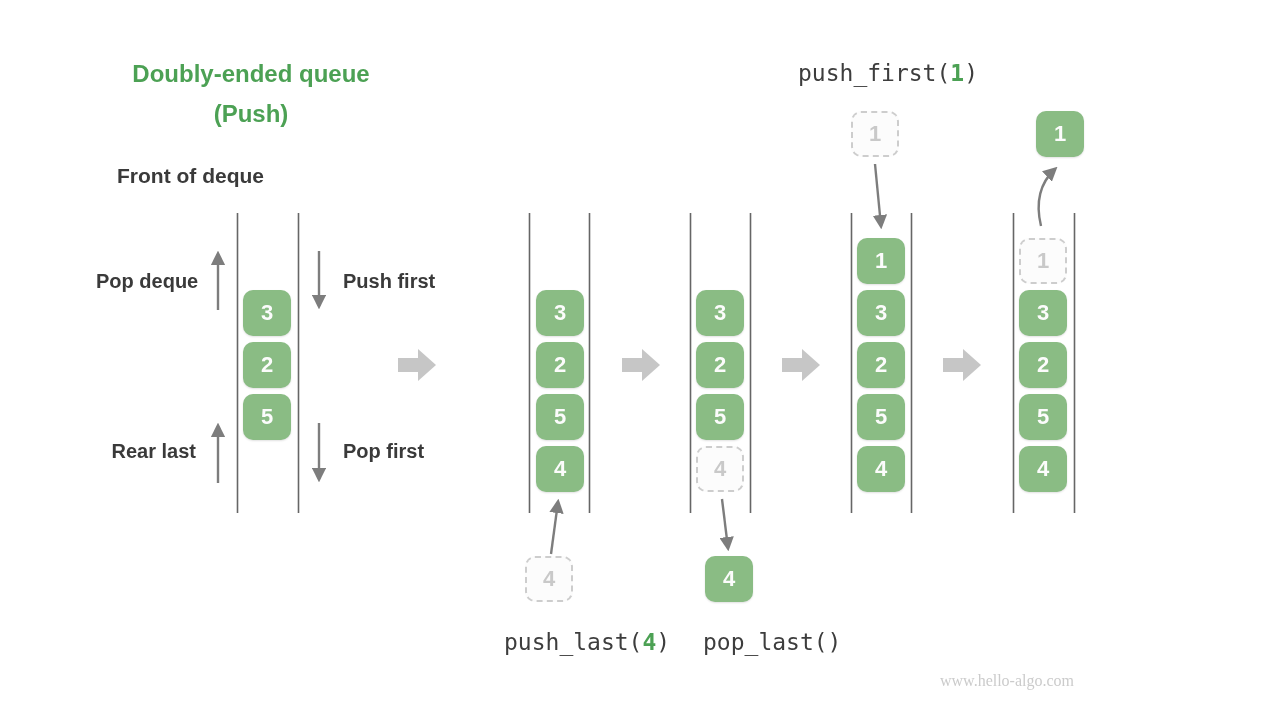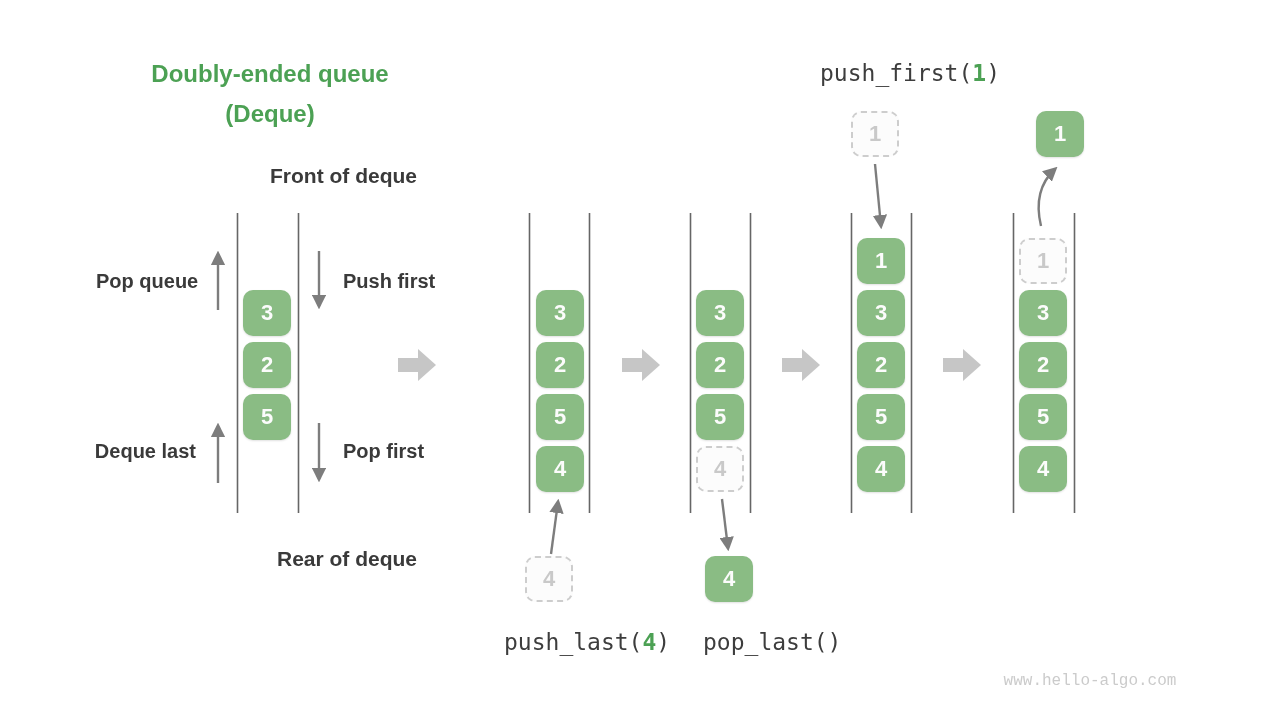--- a/index.html
+++ b/index.html
@@ -1,38 +1,38 @@
 <!DOCTYPE html>
 <html><head>
 <meta charset="utf-8">
 <style>
   html,body{margin:0;padding:0;background:#fff;}
   .canvas{position:relative;width:1280px;height:720px;background:#ffffff;
           font-family:"Liberation Sans",sans-serif;overflow:hidden;}
   .svg-layer{position:absolute;left:0;top:0;width:1280px;height:720px;}
 
-  .title-line{position:absolute;left:120px;width:300px;text-align:center;
+  .title-line{position:absolute;left:101px;width:300px;text-align:center;
               font-size:24px;font-weight:bold;color:#4ca154;}
-  .big-label{position:absolute;left:117px;width:300px;text-align:right;
+  .big-label{position:absolute;left:117px;width:300px;text-align:left;
              font-size:21px;font-weight:bold;color:#3a3a3a;}
   .side-label{position:absolute;font-size:20px;font-weight:bold;color:#3a3a3a;white-space:nowrap;text-align:center;}
   .ra{text-align:right;}
 
   .cell{position:absolute;width:48px;height:46px;border-radius:10px;
         background:#8abc84;color:#fcfcfc;font-size:22px;font-weight:bold;
         display:flex;align-items:center;justify-content:center;
         box-shadow:0 1px 2px rgba(0,0,0,0.12);box-sizing:border-box;}
   .ghost{background:#fcfcfc;border:2px dashed #cdcdcd;color:#c9c9c9;box-shadow:none;}
 
   .mono{position:absolute;font-family:"DejaVu Sans Mono",monospace;
         font-size:23px;color:#3d3d3d;white-space:pre;}
   .mono .arg{color:#4ca154;font-weight:bold;}
 
-  .watermark{position:absolute;left:940px;top:672px;width:300px;text-align:center;
-             font-family:Liberation Mono, monospace;font-size:16px;color:#cbcbcb;}
+  .watermark{position:absolute;left:940px;top:672px;width:300px;text-align:left;
+             font-family:Liberation Serif, serif;font-size:16px;color:#cbcbcb;}
 </style>
 </head>
 <body>
 
 <div class="canvas">
 
   <svg class="svg-layer" width="1280" height="720" viewBox="0 0 1280 720">
     <defs>
       <marker id="ah" markerWidth="6" markerHeight="6" refX="4.6" refY="3" orient="auto">
         <path d="M0,0 L6,3 L0,6 Z" fill="#7d7d7d"></path>
@@ -65,28 +65,27 @@
 
     <g fill="#c6c6c6" stroke="none">
       <path d="M398,358 h20 v-9 l18,16 l-18,16 v-9 h-20 z"></path>
       <path d="M622,358 h20 v-9 l18,16 l-18,16 v-9 h-20 z"></path>
       <path d="M782,358 h20 v-9 l18,16 l-18,16 v-9 h-20 z"></path>
       <path d="M943,358 h20 v-9 l18,16 l-18,16 v-9 h-20 z"></path>
     </g>
   </svg>
 
   <div class="title-line" style="top:60px">Doubly-ended queue</div>
-  <div class="title-line" style="top:100px">(Deque)</div>
+  <div class="title-line" style="top:100px">(Push)</div>
 
   <div class="big-label" style="top:164px">Front of deque</div>
-  <div class="big-label" style="top:547px">Rear of deque</div>
 
-  <div class="side-label ra" style="left:96px;top:270px;width:100px">Pop queue</div>
+  <div class="side-label ra" style="left:96px;top:270px;width:100px">Pop deque</div>
   <div class="side-label" style="left:343px;top:270px">Push first</div>
-  <div class="side-label ra" style="left:92px;top:440px;width:104px">Deque last</div>
+  <div class="side-label ra" style="left:92px;top:440px;width:104px">Rear last</div>
   <div class="side-label" style="left:343px;top:440px">Pop first</div>
 
   <div class="cell" style="left:243px;top:290px">3</div>
   <div class="cell" style="left:243px;top:342px">2</div>
   <div class="cell" style="left:243px;top:394px">5</div>
 
   <div class="cell" style="left:536px;top:290px">3</div>
   <div class="cell" style="left:536px;top:342px">2</div>
   <div class="cell" style="left:536px;top:394px">5</div>
   <div class="cell" style="left:536px;top:446px">4</div>
@@ -105,19 +104,19 @@
   <div class="cell" style="left:857px;top:394px">5</div>
   <div class="cell" style="left:857px;top:446px">4</div>
 
   <div class="cell" style="left:1036px;top:111px">1</div>
   <div class="cell ghost" style="left:1019px;top:238px">1</div>
   <div class="cell" style="left:1019px;top:290px">3</div>
   <div class="cell" style="left:1019px;top:342px">2</div>
   <div class="cell" style="left:1019px;top:394px">5</div>
   <div class="cell" style="left:1019px;top:446px">4</div>
 
-  <div class="mono" style="left:820px;top:60px"><span>push_first(</span><span class="arg">1</span><span>)</span></div>
+  <div class="mono" style="left:798px;top:60px"><span>push_first(</span><span class="arg">1</span><span>)</span></div>
   <div class="mono" style="left:504px;top:629px"><span>push_last(</span><span class="arg">4</span><span>)</span></div>
   <div class="mono" style="left:703px;top:629px">pop_last()</div>
 
   <div class="watermark">www.hello-algo.com</div>
 
 </div>
 
 </body></html>

